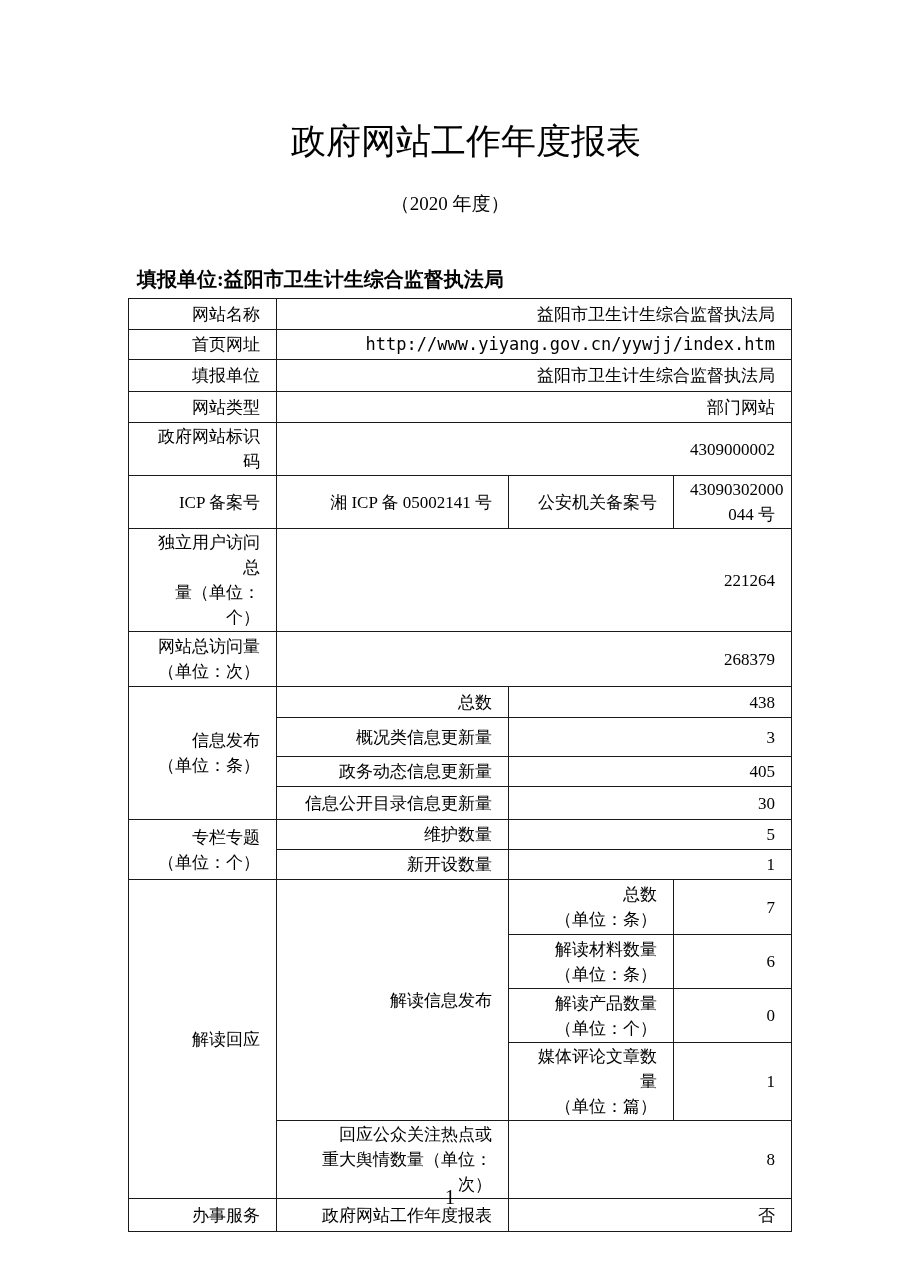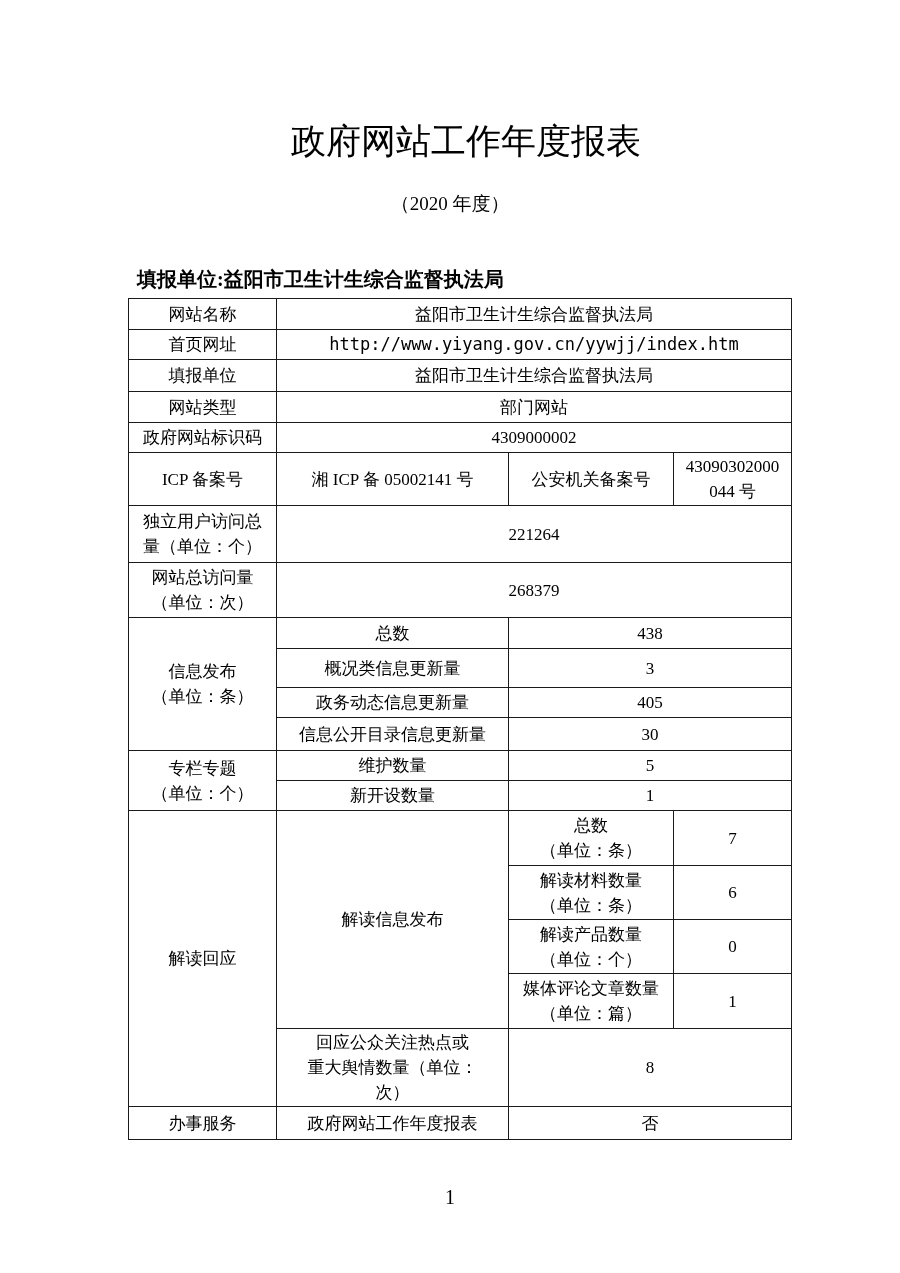--- a/index.html
+++ b/index.html
@@ -45,25 +45,25 @@
   table.report {
     position: absolute;
     top: 298px;
     left: 128px;
     width: 663px;
     border-collapse: collapse;
     table-layout: fixed;
   }
   table.report td {
     border: 1px solid #1a1a1a;
-    text-align: center;
+    text-align: right;
     vertical-align: middle;
     font-size: 17px;
     line-height: 25px;
-    padding: 1px 5px;
+    padding: 1px 16px;
     white-space: pre-line;
     overflow: hidden;
   }
   td.url-cell { font-family: "DejaVu Sans Mono", monospace; font-size: 16px; }
   td.service-head { vertical-align: bottom; padding-bottom: 6px; }
   .page-number {
     position: absolute;
     top: 1184px;
     left: 0;
     width: 100%;

